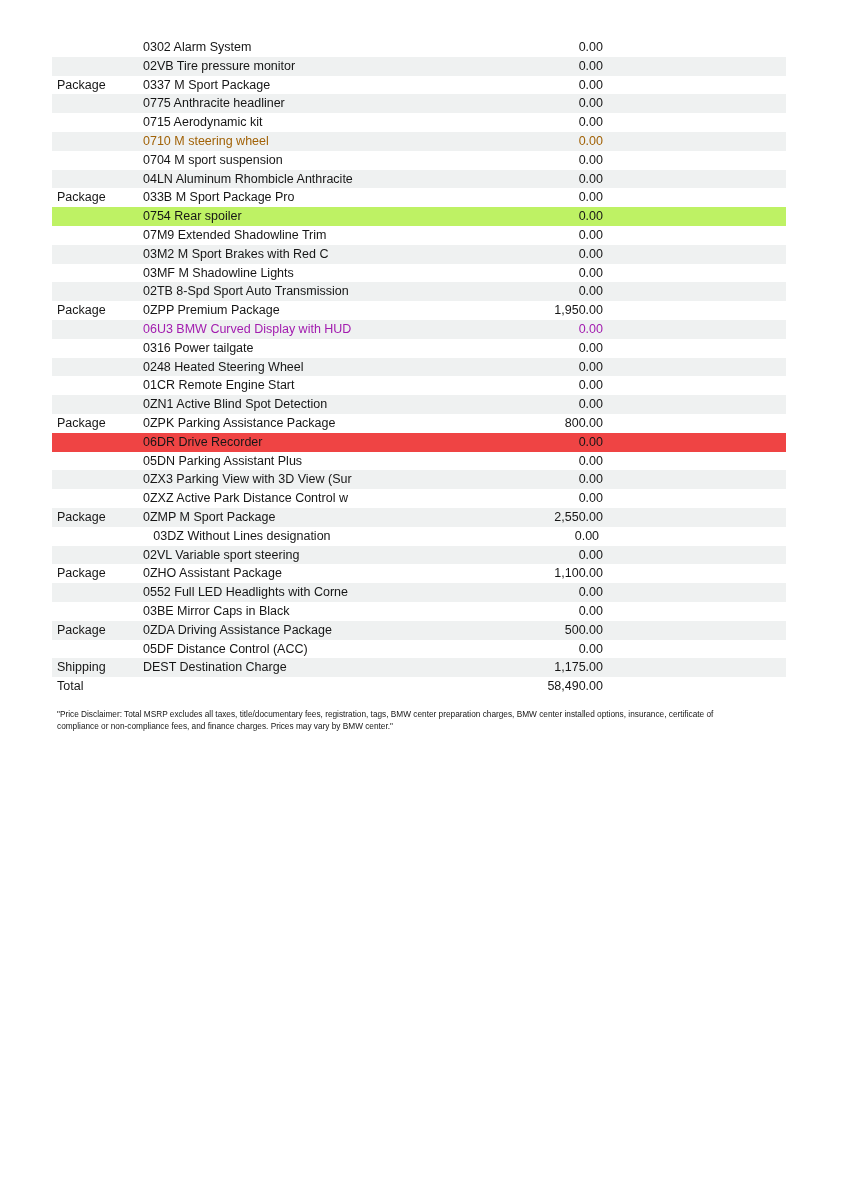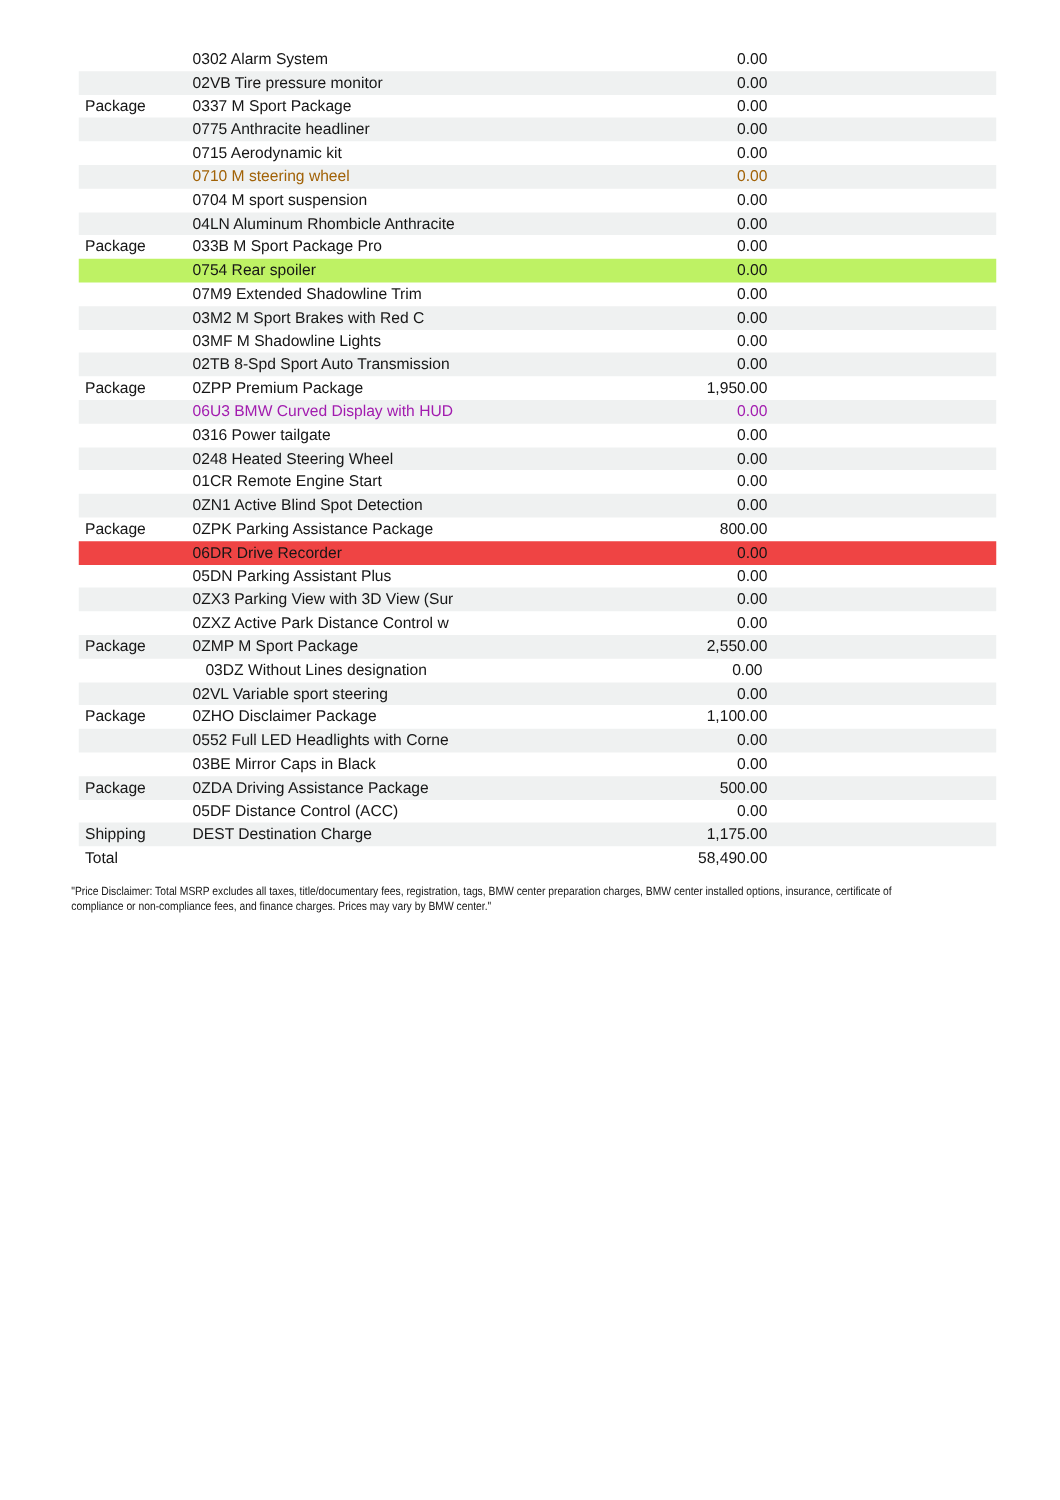--- a/index.html
+++ b/index.html
@@ -10,21 +10,21 @@
   body {
     width: 848px;
     height: 1200px;
     position: relative;
     font-family: "Liberation Sans", sans-serif;
     color: #161616;
     overflow: hidden;
   }
   .options-table {
     position: absolute;
-    left: 63px;
+    left: 52px;
     top: 38px;
     width: 734px;
   }
   .row {
     display: flex;
     height: 18.8px;
     align-items: center;
     font-size: 12.5px;
     line-height: 18.8px;
     color: #161616;
@@ -233,21 +233,21 @@
       <div class="cell-spacer"></div>
     </div>
     <div class="row striped" style="background: rgb(239, 241, 241); color: rgb(22, 22, 22);">
       <div class="cell-cat"></div>
       <div class="cell-item">02VL Variable sport steering</div>
       <div class="cell-price">0.00</div>
       <div class="cell-spacer"></div>
     </div>
     <div class="row" style="color: rgb(22, 22, 22);">
       <div class="cell-cat">Package</div>
-      <div class="cell-item">0ZHO Disclaimer Package</div>
+      <div class="cell-item">0ZHO Assistant Package</div>
       <div class="cell-price">1,100.00</div>
       <div class="cell-spacer"></div>
     </div>
     <div class="row striped" style="background: rgb(239, 241, 241); color: rgb(22, 22, 22);">
       <div class="cell-cat"></div>
       <div class="cell-item">0552 Full LED Headlights with Corne</div>
       <div class="cell-price">0.00</div>
       <div class="cell-spacer"></div>
     </div>
     <div class="row" style="color: rgb(22, 22, 22);">

